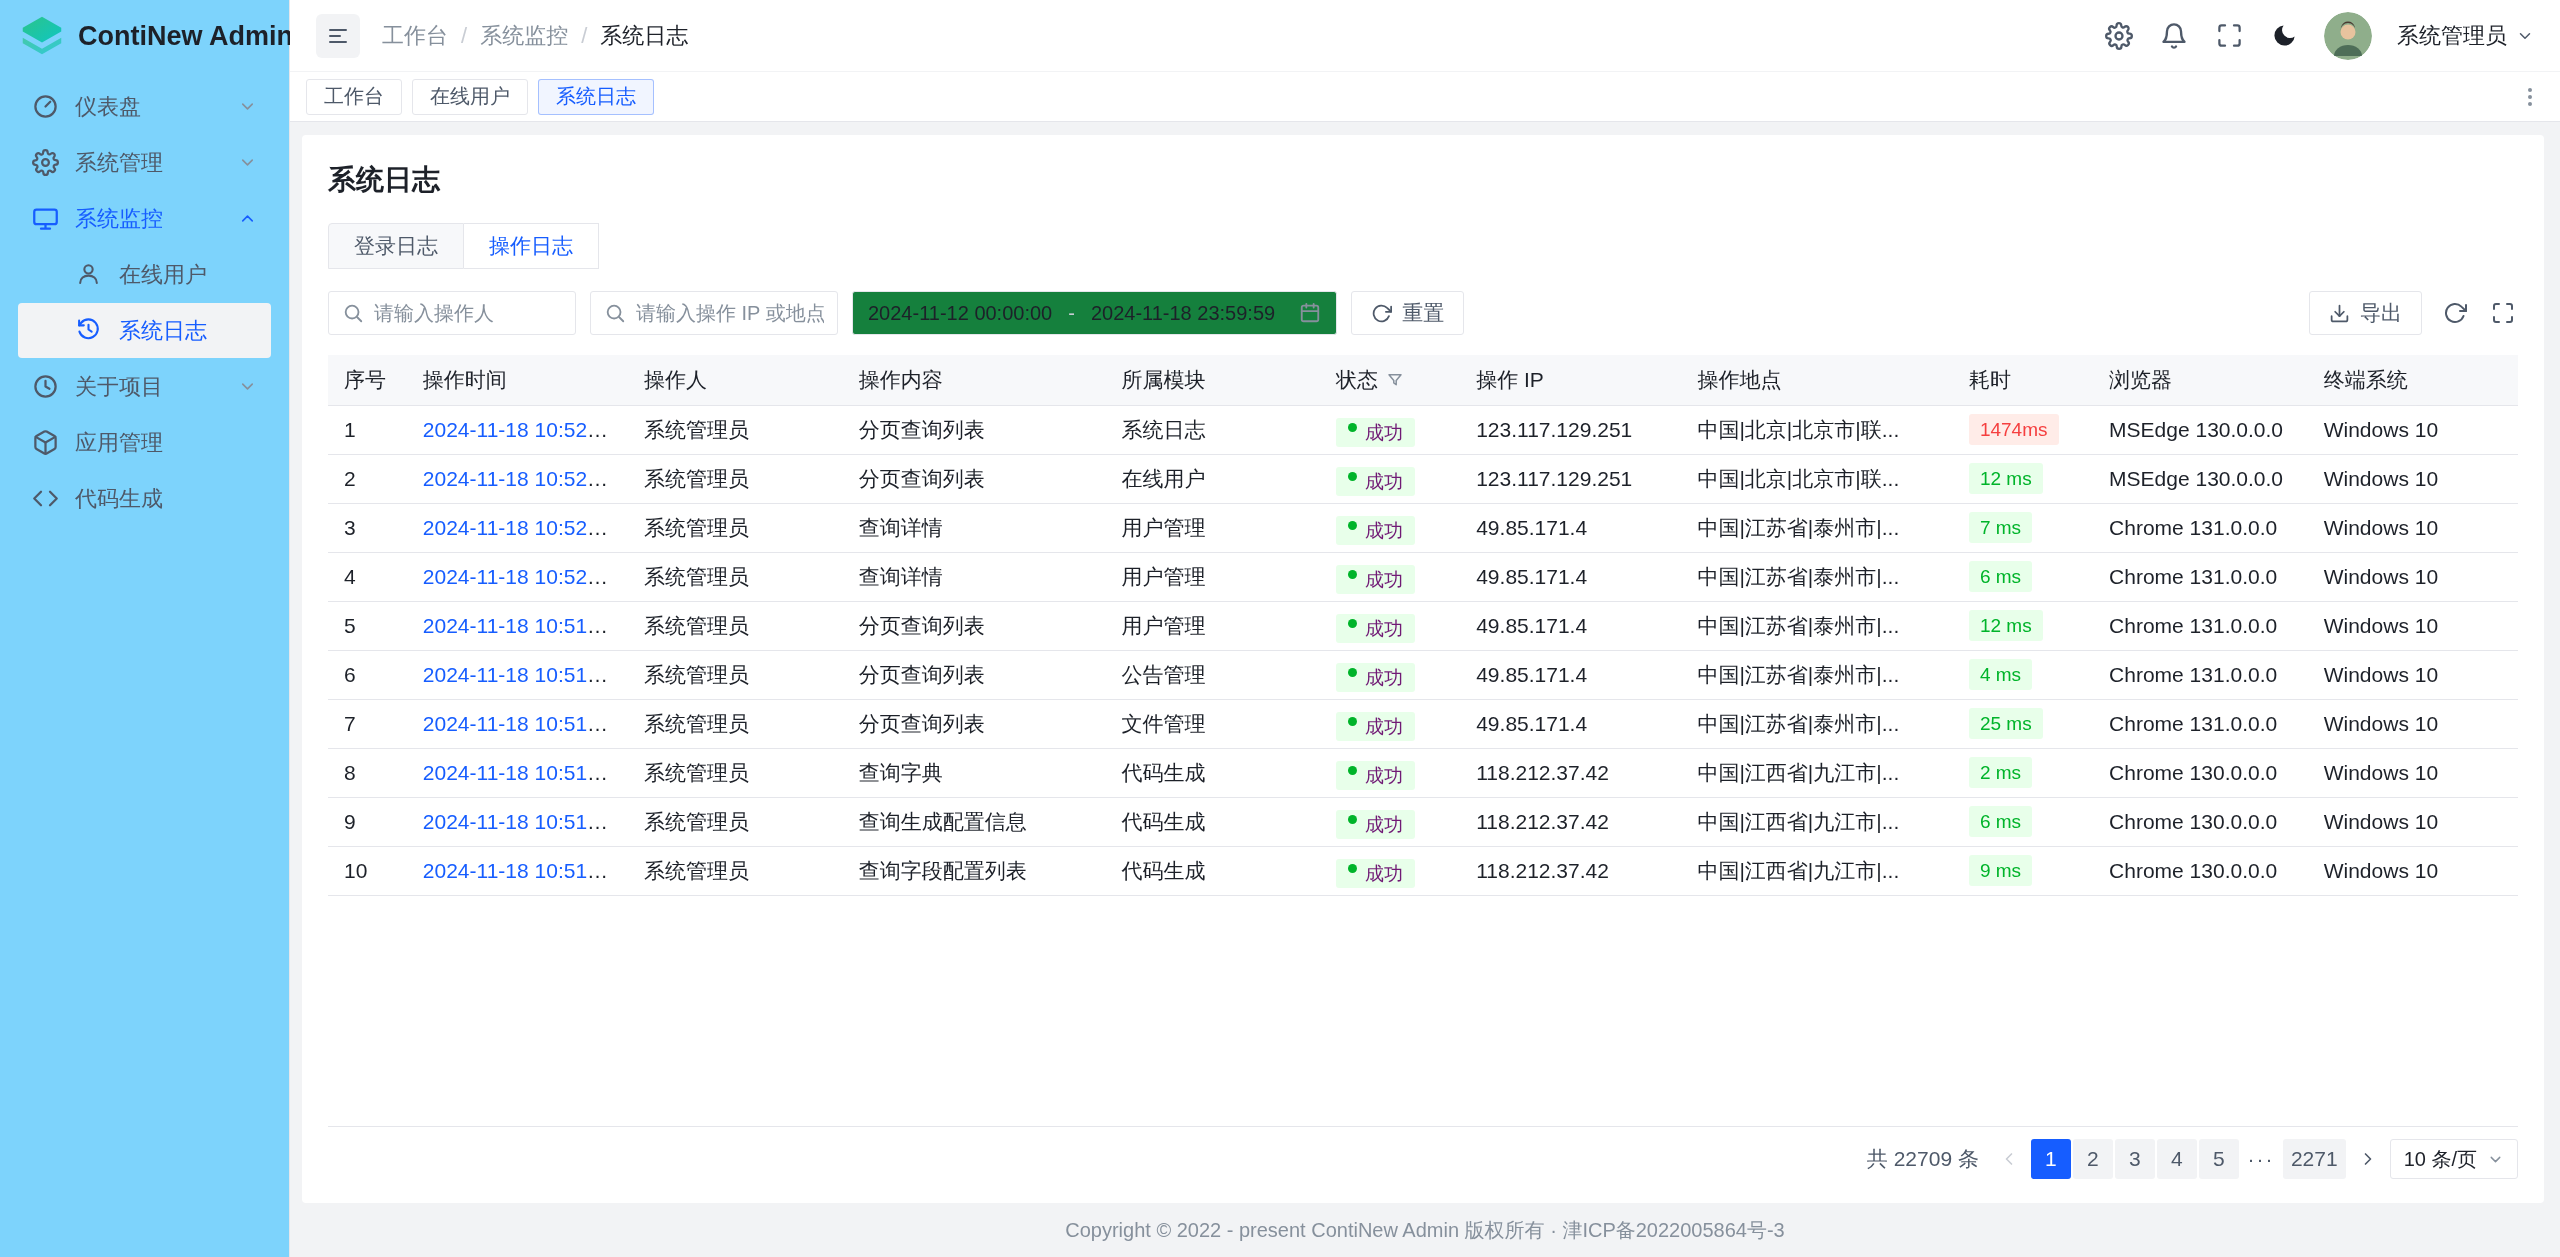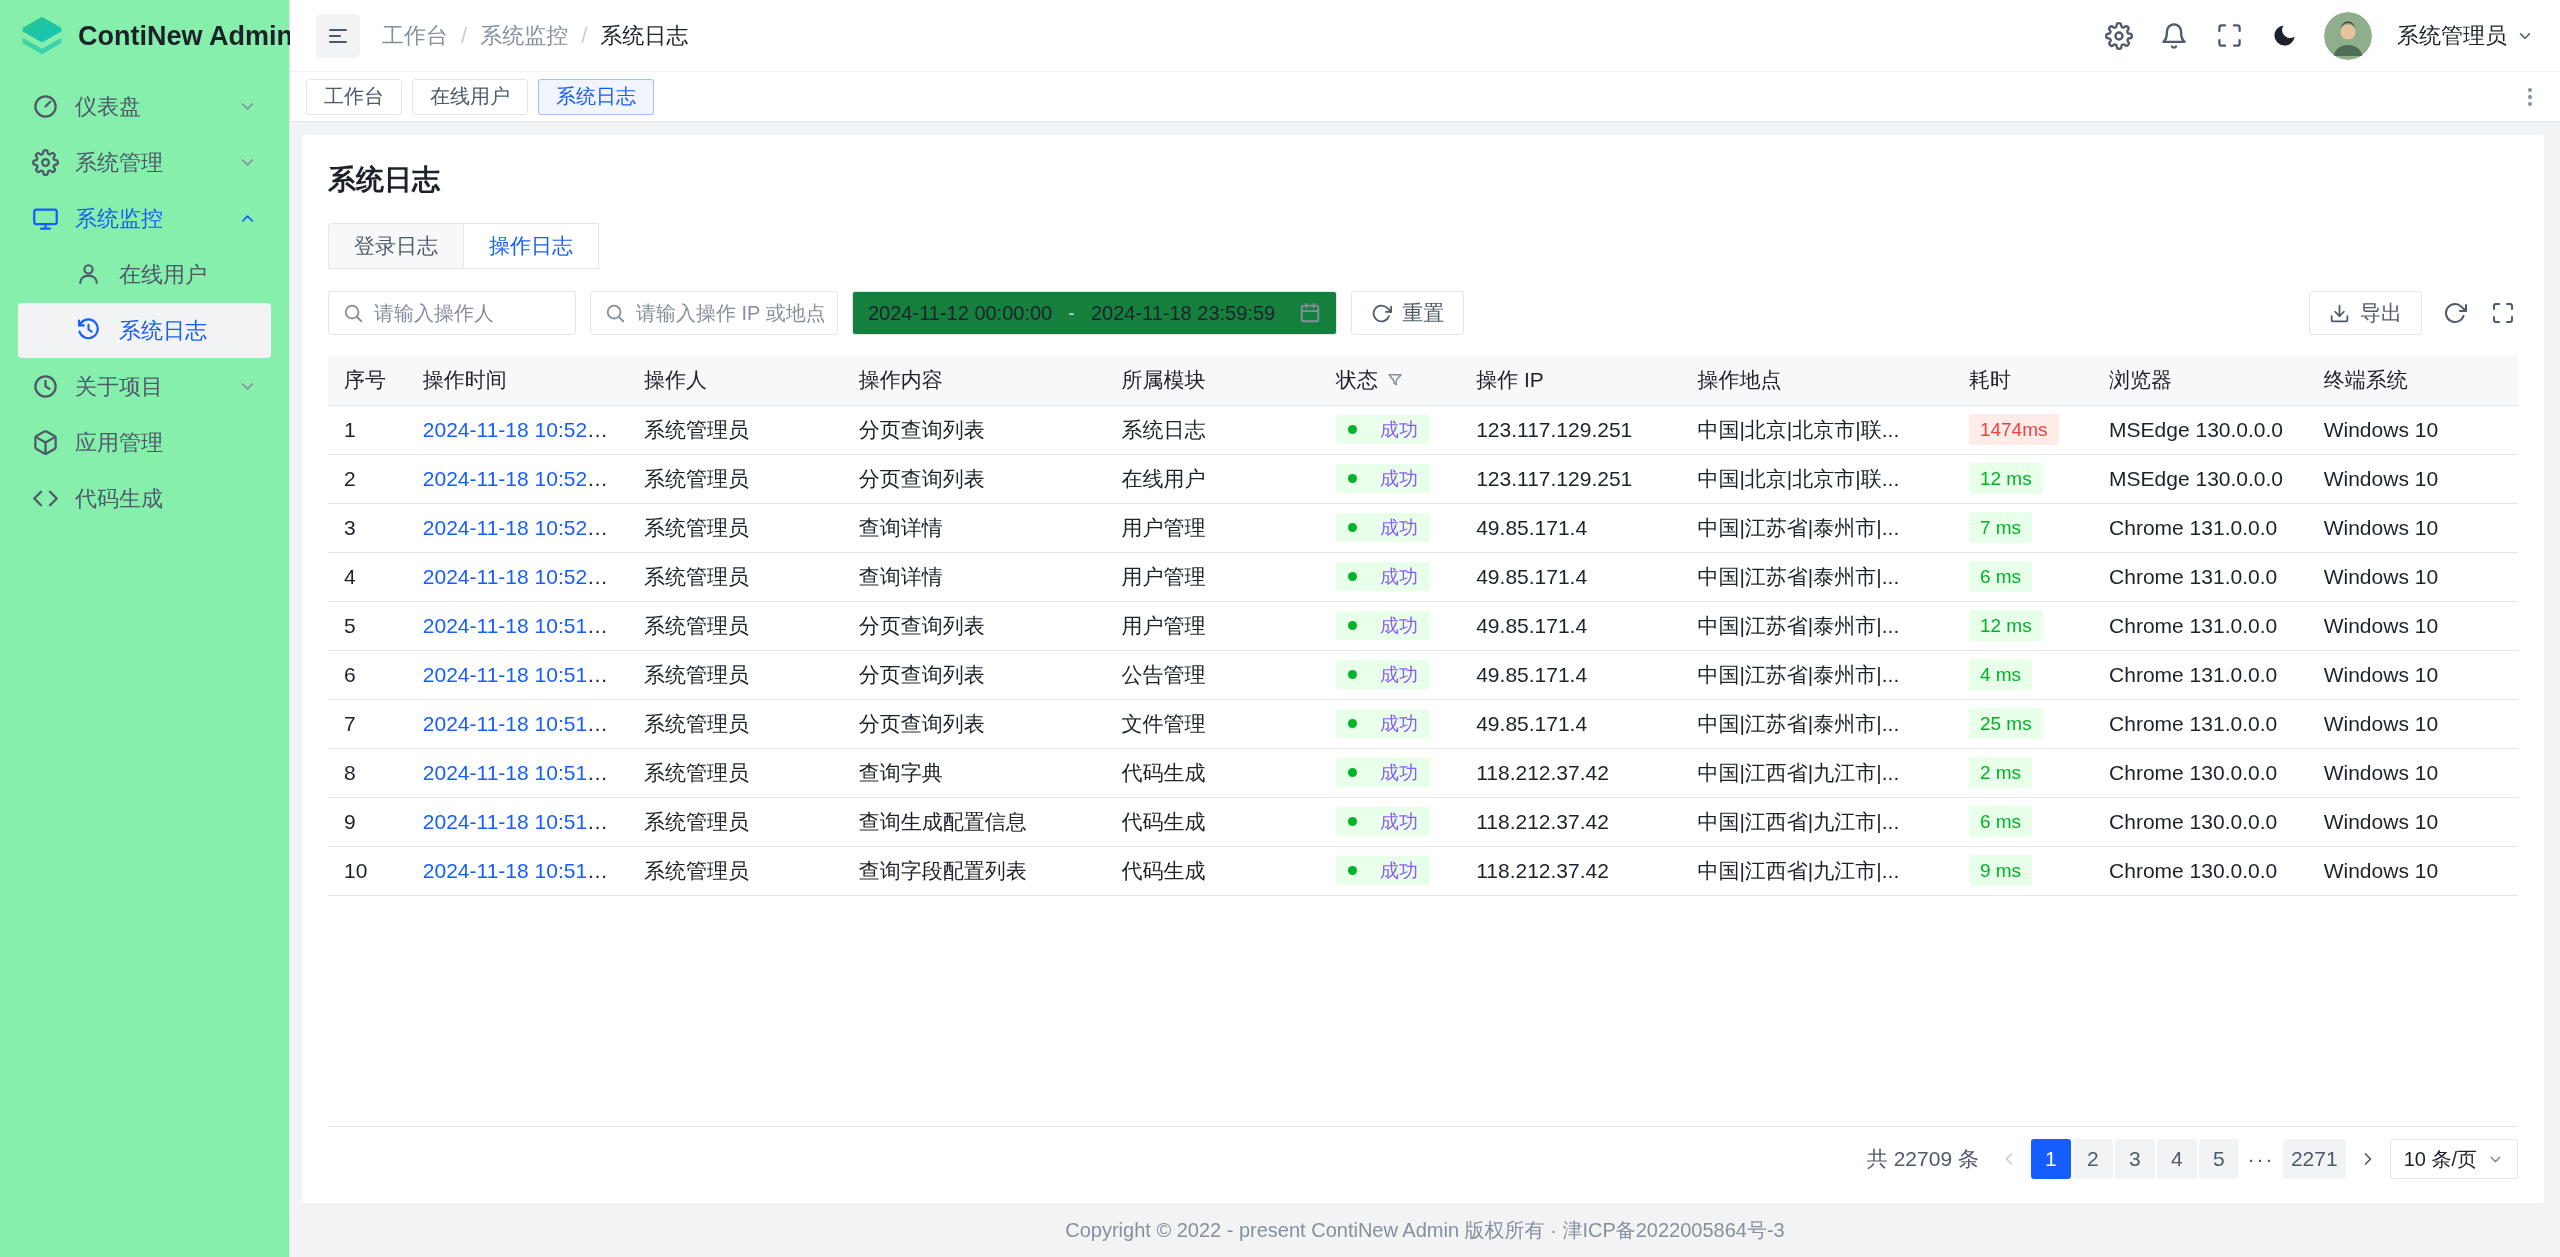--- a/index.html
+++ b/index.html
@@ -8,21 +8,21 @@
     font-family:"Liberation Sans","DejaVu Sans",sans-serif;
     font-size:21px; color:#1D2129; background:#F2F3F5; overflow:hidden;
   }
   button, input { font-family:inherit; }
   button { border:none; background:none; cursor:pointer; color:inherit; font-size:inherit; }
   svg { display:block; }
 
   .app { display:flex; width:100%; height:100%; }
 
   
-  .sidebar { width:290px; flex-shrink:0; background:#86efac; border-right:1px solid #E5E6EB; display:flex; flex-direction:column; }
+  .sidebar { width:290px; flex-shrink:0; background:#7dd3fc; border-right:1px solid #E5E6EB; display:flex; flex-direction:column; }
   .logo-row { height:72px; display:flex; align-items:center; gap:14px; padding:0 20px; cursor:pointer; flex-shrink:0; }
   .logo-text { font-size:27px; font-weight:700; color:#1D2129; white-space:nowrap; }
   .menu { padding:6px 8px; overflow:hidden; }
   .menu-item { height:55px; margin:1px 10px; padding:0 14px; display:flex; align-items:center; gap:16px; border-radius:4px; color:#4E5969; cursor:pointer; }
   .menu-item .mi-icon { width:27px; height:27px; flex-shrink:0; }
   .menu-item .mi-label { flex:1; font-size:22px; white-space:nowrap; overflow:hidden; }
   .menu-item .mi-caret { width:19px; height:19px; color:#86909C; }
   .menu-item.active { color:#165DFF; }
   .menu-item.active .mi-caret { color:#165DFF; }
   .menu-item.sub { padding-left:58px; }
@@ -75,21 +75,21 @@
   .tool-icon { width:30px; height:30px; color:#4E5969; display:flex; align-items:center; justify-content:center; cursor:pointer; }
 
   
   .table-wrap { margin-top:20px; flex:1; min-height:0; border-bottom:1px solid #E5E6EB; overflow:hidden; }
   table { width:100%; border-collapse:collapse; table-layout:fixed; }
   th { background:#F7F8FA; height:50px; padding:0 16px; text-align:left; font-size:21px; font-weight:500; color:#1D2129; border-bottom:1px solid #E5E6EB; white-space:nowrap; overflow:hidden; }
   td { height:49px; padding:0 16px; font-size:21px; color:#1D2129; border-bottom:1px solid #E5E6EB; white-space:nowrap; overflow:hidden; text-overflow:ellipsis; }
   .th-flex { display:flex; align-items:center; gap:8px; }
   .filter-icon { width:18px; height:18px; color:#86909C; cursor:pointer; }
   .time-link { color:#165DFF; text-decoration:none; cursor:pointer; }
-  .status-pill { display:inline-flex; align-items:center; gap:23px; background:#E8FFEA; color:#8b5cf6; padding:5px 12px; border-radius:3px; font-size:19px; line-height:1; }
+  .status-pill { display:inline-flex; align-items:flex-start; gap:8px; background:#E8FFEA; color:#701a75; padding:5px 12px; border-radius:3px; font-size:19px; line-height:1; }
   .status-dot { width:9px; height:9px; border-radius:50%; background:#00B42A; }
   .badge { display:inline-block; padding:6px 11px; border-radius:3px; font-size:19px; line-height:1; }
   .badge-green { background:#E8FFEA; color:#00B42A; }
   .badge-red { background:#FFECE8; color:#F53F3F; }
 
   
   .pagination { margin-top:12px; flex-shrink:0; display:flex; align-items:center; justify-content:flex-end; gap:2px; }
   .pg-total { color:#4E5969; margin-right:8px; white-space:nowrap; }
   .pg-nav { width:40px; height:40px; display:inline-flex; align-items:center; justify-content:center; color:#4E5969; border-radius:3px; }
   .pg-nav.disabled { color:#C9CDD4; cursor:not-allowed; }

